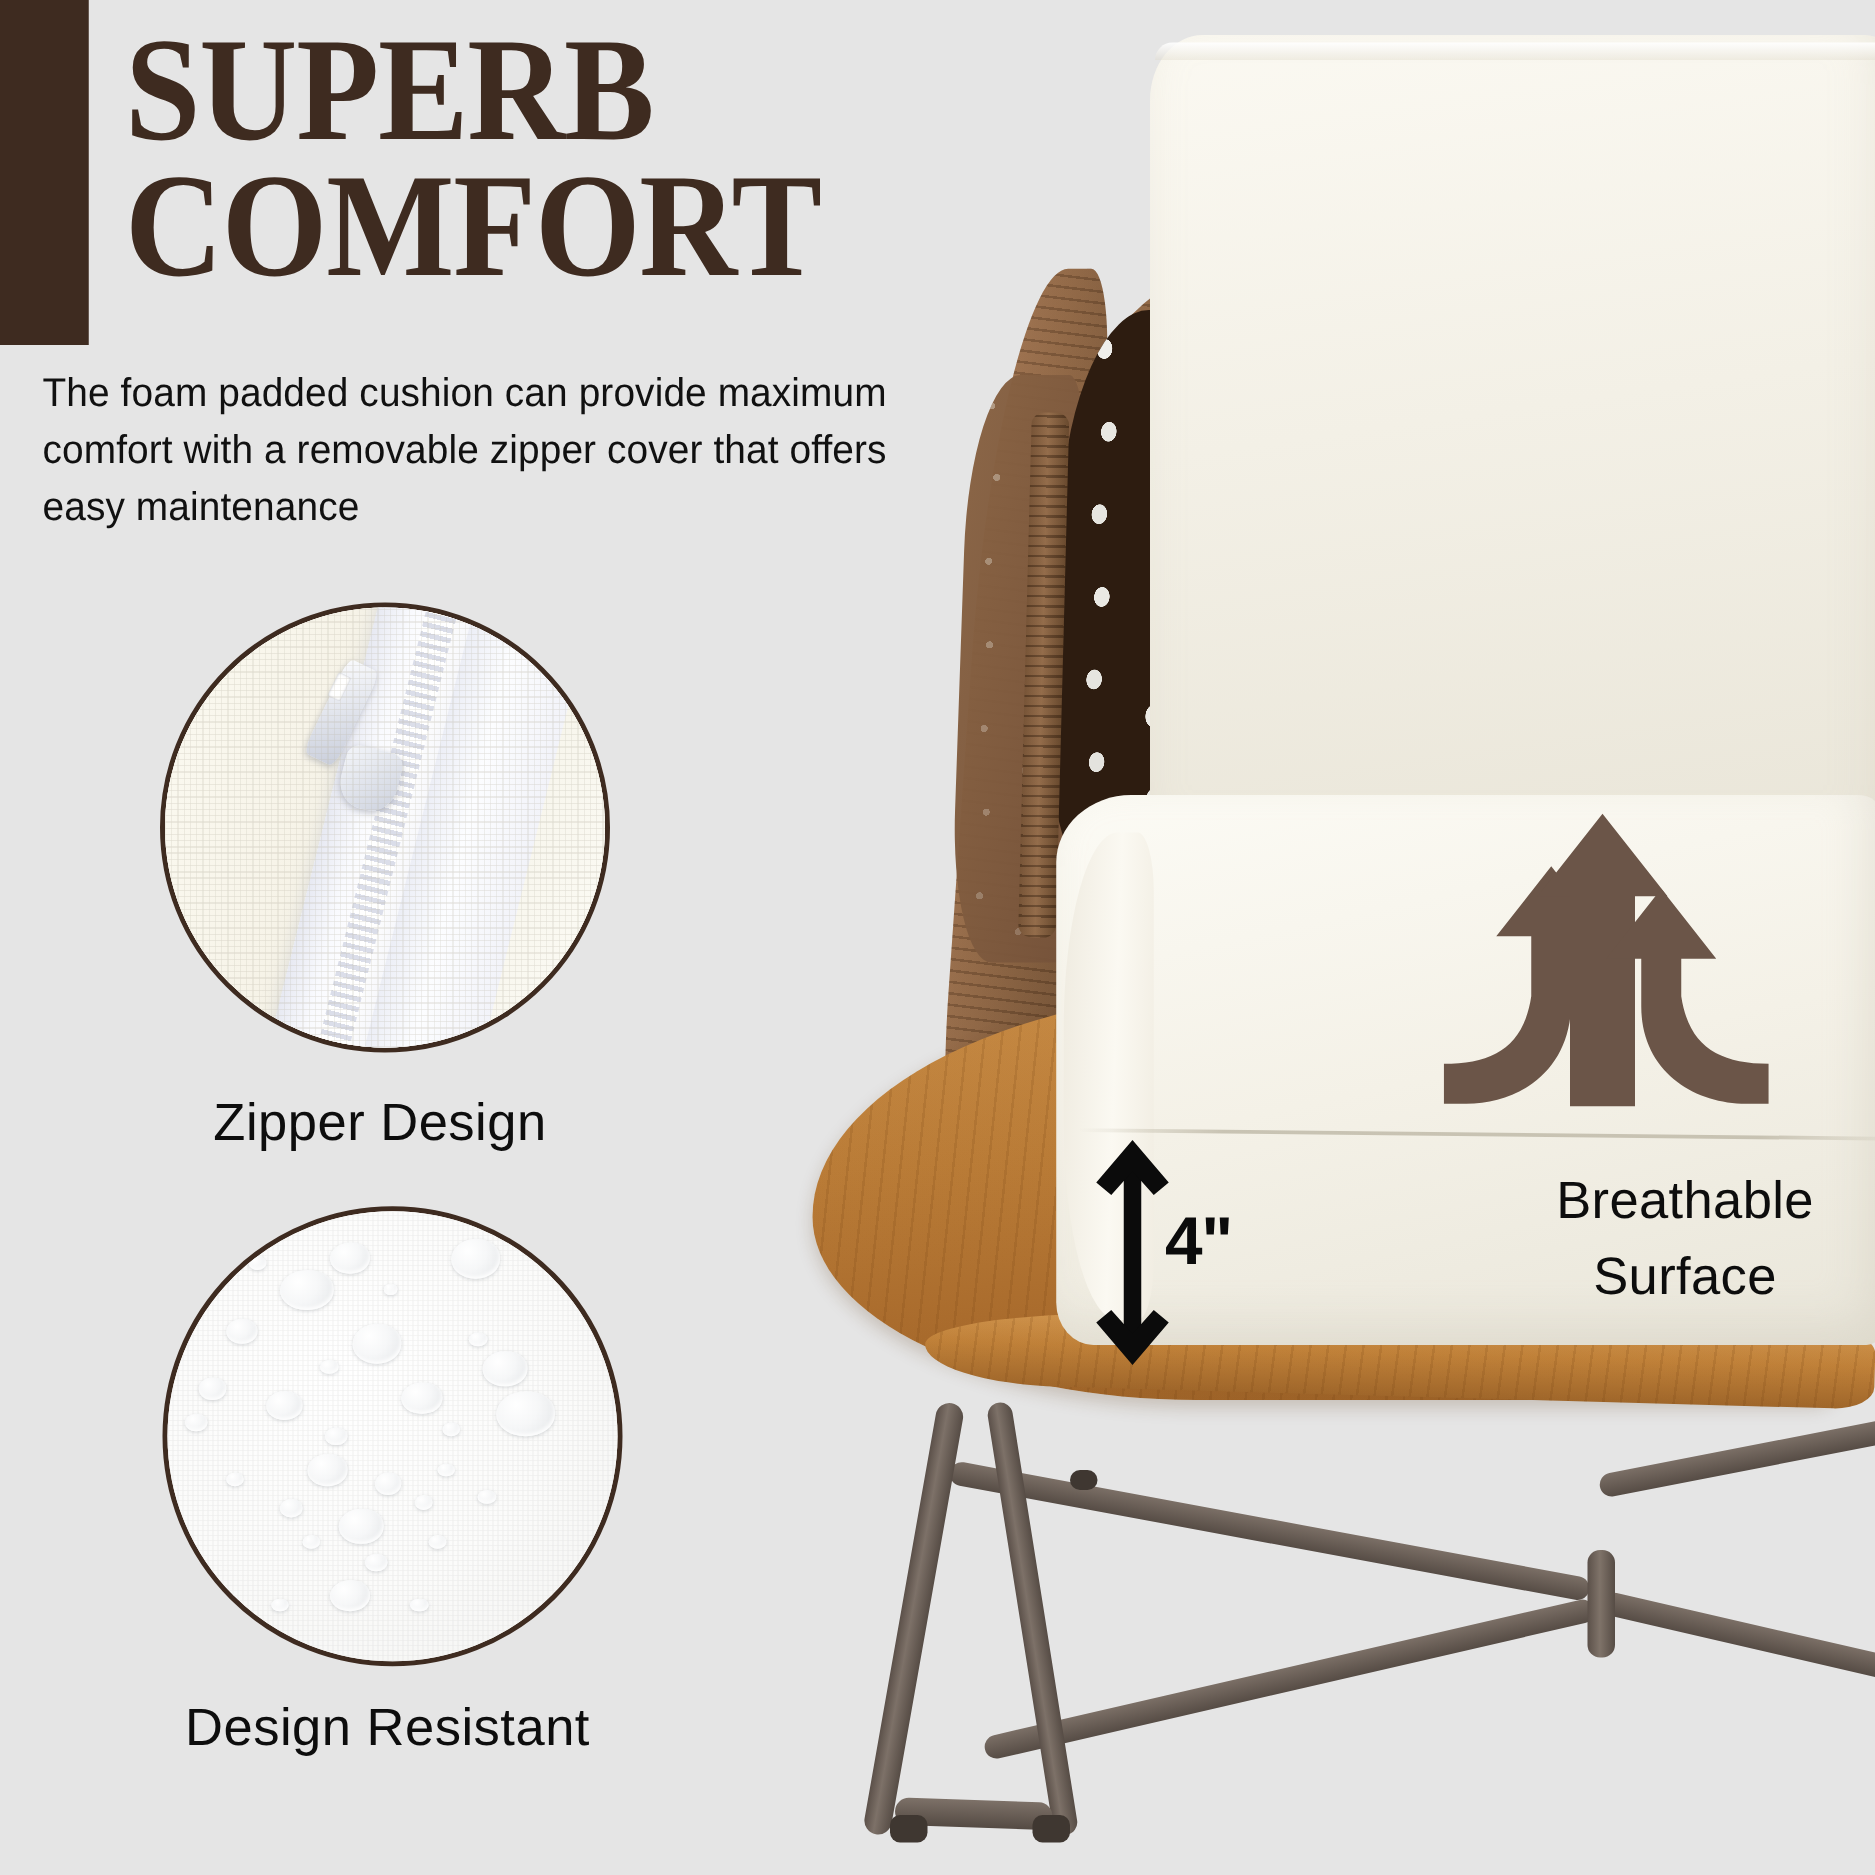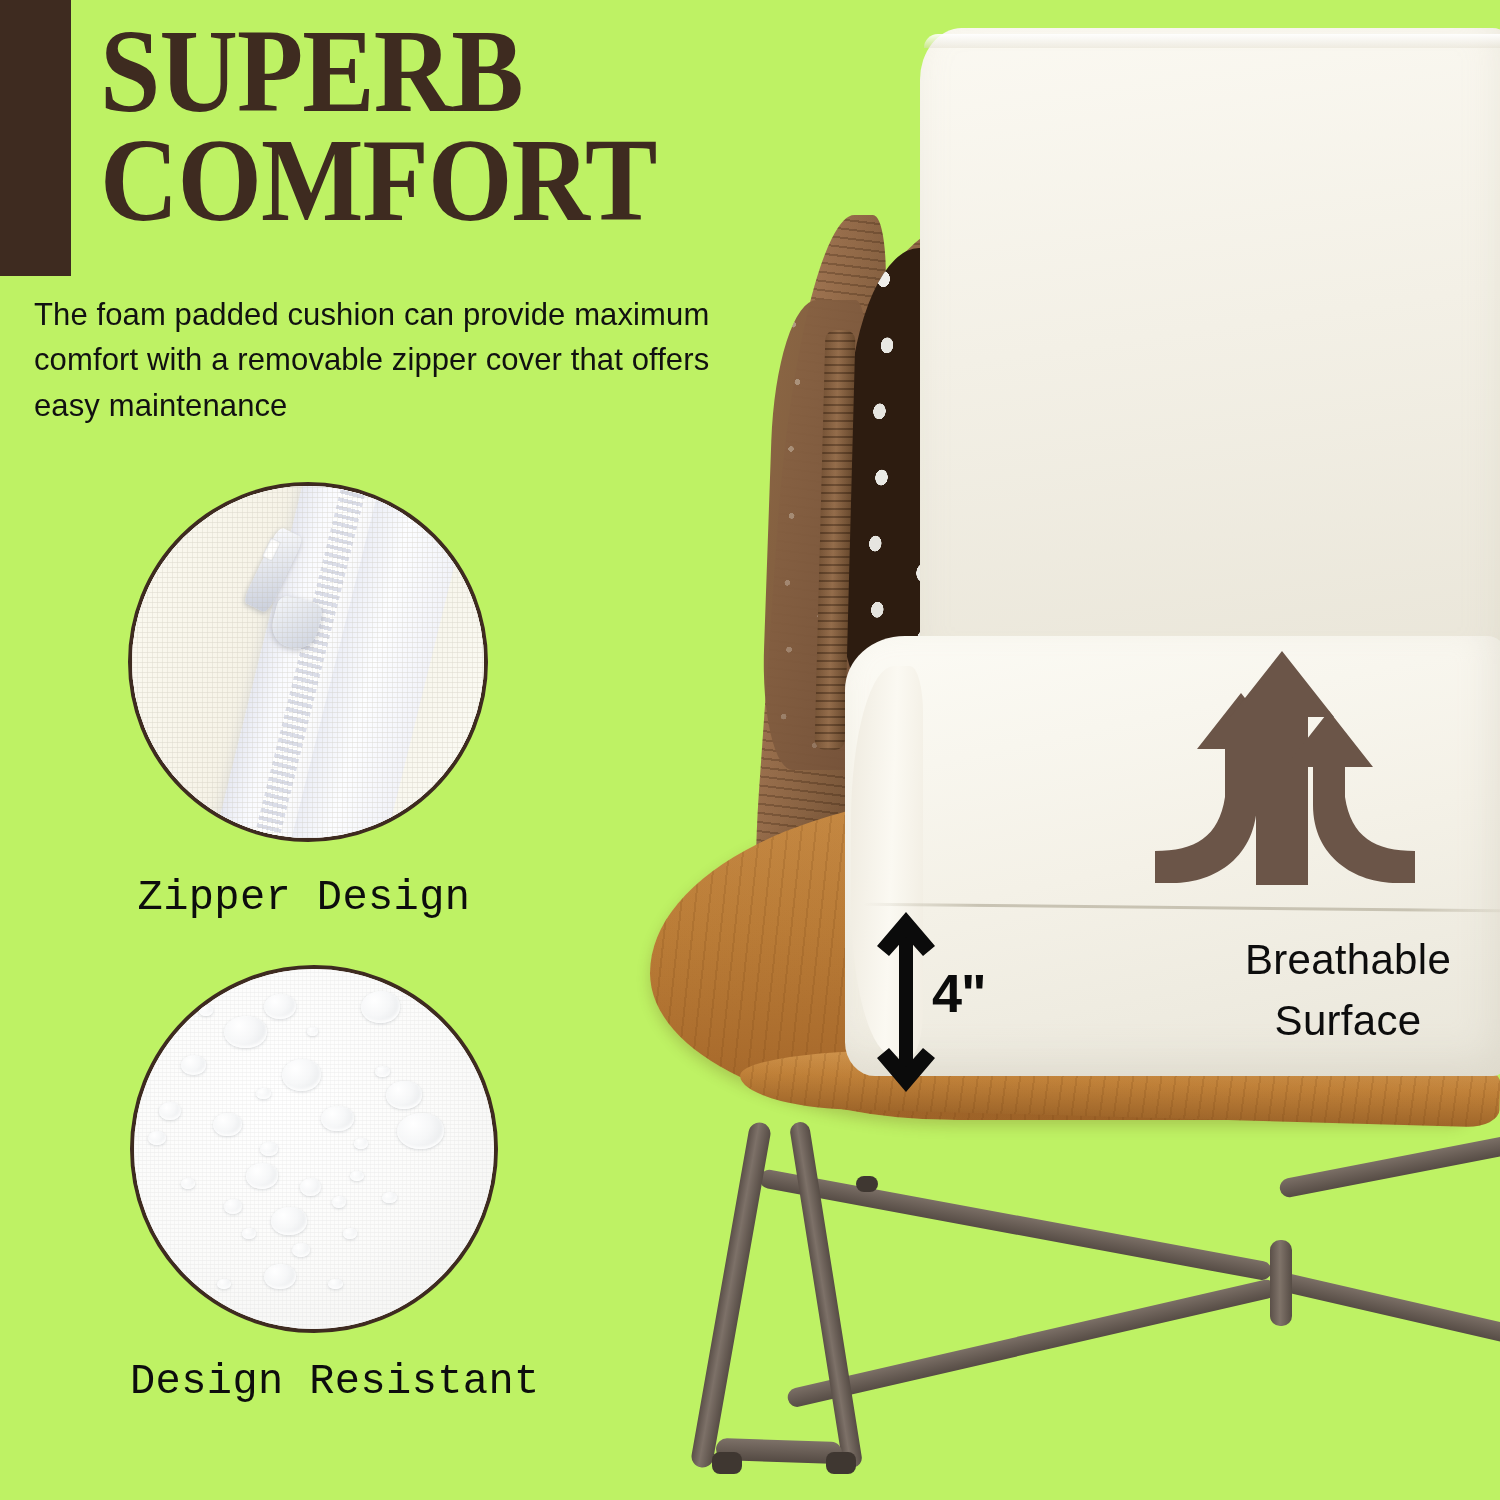--- a/index.html
+++ b/index.html
@@ -3,21 +3,21 @@
 <meta charset="utf-8">
 <style>
   html,body{margin:0;padding:0;}
   body{
     width:1500px;height:1500px;
     background:#ffffff;
     font-family:"Liberation Sans", sans-serif;
     overflow:hidden;
     position:relative;
   }
-  .stage{position:absolute;inset:0;width:1500px;height:1500px;overflow:hidden;background:#bef264;}
+  .stage{position:absolute;inset:0;width:1500px;height:1500px;overflow:hidden;background:#e5e5e5;}
 
   
   .accent-bar{
     position:absolute;left:0;top:0;width:71px;height:276px;
     background:#3E2B20;
   }
   .headline{
     position:absolute;left:100px;top:18px;width:620px;
     color:#3E2B20;
     font-family:"Liberation Serif", serif;
@@ -46,21 +46,20 @@
     overflow:hidden;
     background:#fbfbf8;
   }
   .feature-label{
     position:absolute;
     text-align:center;
     color:#0d0d0d;
     font-size:42px;
     letter-spacing:0.4px;
     white-space:nowrap;
-    font-family:Liberation Mono, monospace;
   }
 
   
   #circle-zipper{left:128px;top:482px;width:352px;height:352px;}
   .zip-bg{
     position:absolute;inset:-4px;
     background:
       radial-gradient(circle at 22% 28%, #ffffff 0%, #fdfcf7 40%, #f6f4ec 100%);
   }
   .zip-fabric-left{

